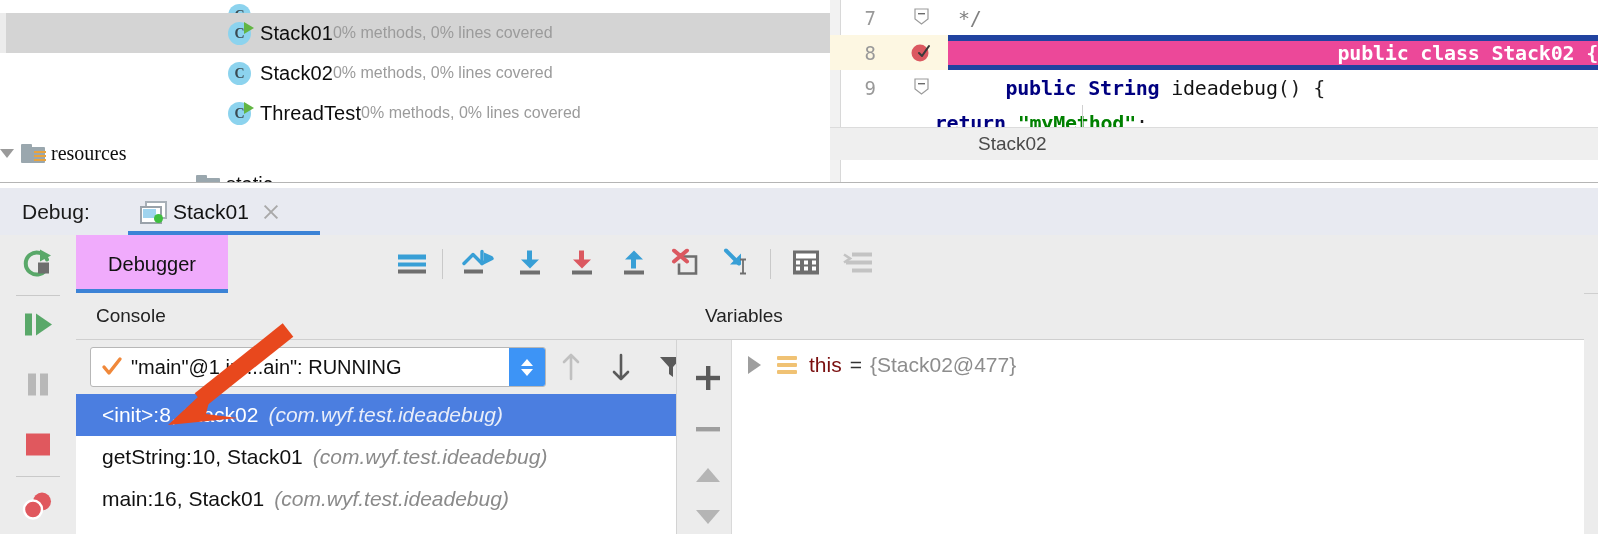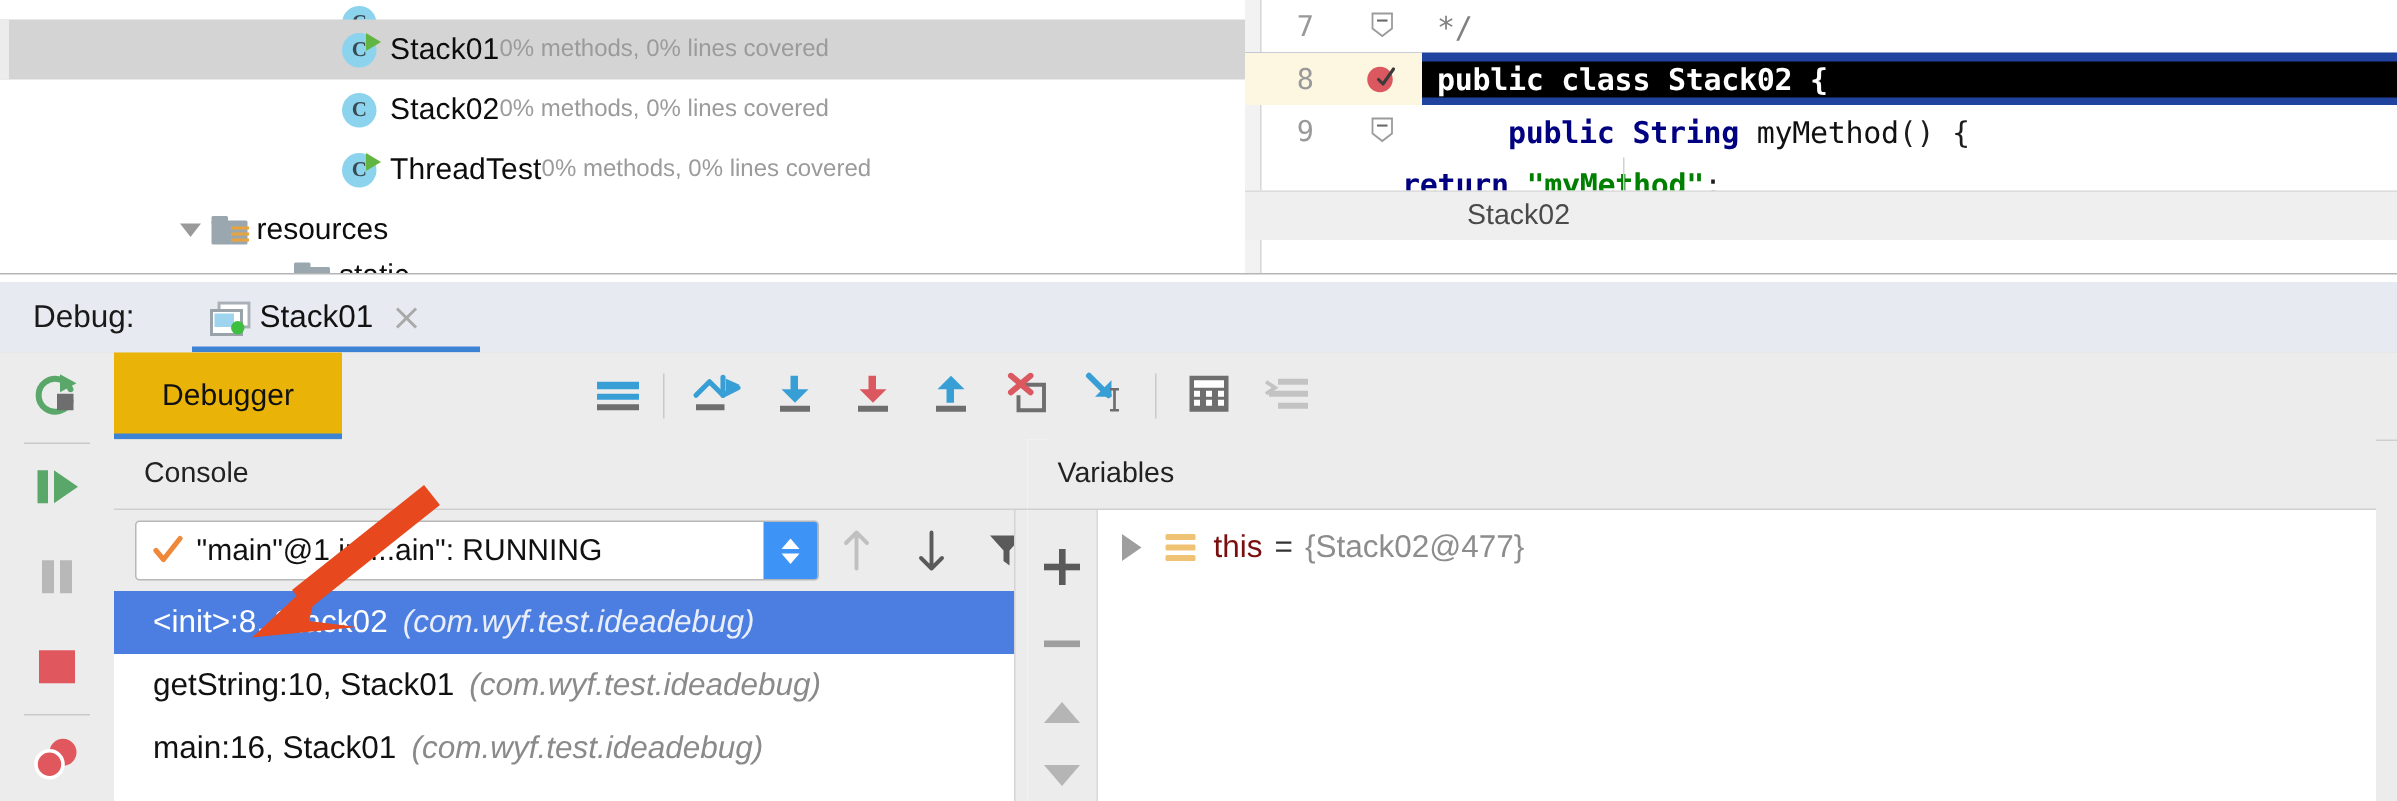--- a/index.html
+++ b/index.html
@@ -46,21 +46,21 @@
   .gut-num{width:44px;text-align:right;padding-right:8px;box-sizing:border-box;
     font-family:"DejaVu Sans Mono","Liberation Mono",monospace;font-size:19px;color:#999999;}
   .gut-cov{width:12px;height:35px;}
   .gut-cov.pink{background:#ffc9c9;}
   .gut-icons{width:52px;height:35px;position:relative;}
   .fold{position:absolute;left:18px;top:8px;width:15px;height:15px;}
   .fold svg{display:block;}
   .bp{position:absolute;left:14px;top:6px;width:22px;height:22px;}
   .code{font-family:"DejaVu Sans Mono","Liberation Mono",monospace;font-size:20px;
         white-space:pre;padding-left:10px;letter-spacing:-.2px;}
-  .ed-line.hl-exec .code{background:#000000;color:#ffffff;}
+  .ed-line.hl-exec .code{background:#ec4899;color:#ffffff;text-align:right;}
   .ed-line.hl-exec{background:#2143a0;}
   .ed-line.hl-exec .gutwrap{background:#fdf7e2;}
   .gutwrap{display:flex;align-items:center;height:35px;background:transparent;}
   .kw{color:#000080;font-weight:bold;}
   .kww{color:#ffffff;font-weight:bold;}
   .str{color:#008000;font-weight:bold;}
   .plain{color:#111;}
   .cmt{color:#808080;}
   .indent-guide{position:absolute;top:0;bottom:0;width:1px;background:#d0d0d0;}
   .breadcrumb{position:absolute;left:0;bottom:22px;width:768px;height:32px;background:#efefef;
@@ -93,21 +93,21 @@
         border-right:1px solid #c6c6c6;}
   .vbar .vb{position:relative;width:76px;height:60px;}
   .vbar .vsep{width:44px;height:1px;background:#c9c9c9;margin:0 auto;}
   .ic-center{position:absolute;left:50%;top:50%;transform:translate(-50%,-50%);}
 
   
   .tabs-row{position:absolute;left:76px;top:0;width:1522px;height:58px;background:#ececec;
             border-bottom:1px solid #cfcfcf;}
   .tab{position:absolute;top:0;height:58px;display:flex;align-items:center;padding:0 18px;box-sizing:border-box;}
   .tab .tab-txt{font-size:20px;color:#111;}
-  .tab.active{background:#eab308;}
+  .tab.active{background:#f0abfc;}
   .tab .ul{position:absolute;left:0;bottom:0;width:100%;height:4px;background:#3c83d6;}
   .con-ico{width:26px;height:24px;background:#5b5b5b;margin-right:10px;position:relative;border-radius:1px;}
   .con-ico::after{content:"";position:absolute;left:8px;top:5px;width:0;height:0;
      border-top:7px solid transparent;border-bottom:7px solid transparent;border-left:10px solid #fff;}
   .tbsep{position:absolute;top:14px;width:1px;height:30px;background:#c9c9c9;}
   .tbtn{position:absolute;top:0;width:52px;height:58px;}
 
   
   .panes{position:absolute;left:76px;top:58px;width:1522px;height:241px;}
   .pane-frames{position:absolute;left:0;top:0;width:622px;height:241px;background:#fff;border-right:1px solid #c6c6c6;}
@@ -197,21 +197,21 @@
       <div class="tree-row" style="padding-left:228px;">
         <div class="cls-ico">
           <div class="disc"></div>
             <div class="cch">C</div>
             <div class="runbadge"></div>
         </div>
         <span class="tree-name">ThreadTest</span>
         <span class="tree-cov">0% methods, 0% lines covered</span>
       </div>
 
-      <div class="tree-row" style="padding-left:120px;">
+      <div class="tree-row" style="font-family:Liberation Serif, serif;">
         <div class="arrow-tri"></div>
         <div class="folder-ico">
           <div class="ft"></div>
             <div class="fb"></div>
           <div class="lines">
               <i></i>
               <i></i>
               <i></i>
             </div>
         </div>
@@ -268,21 +268,21 @@
           <span class="gut-cov"></span>
           <span class="gut-icons">
             <span class="fold">
               <svg width="15" height="17" viewBox="0 0 15 17">
                   <path d="M1 1 H14 V11 L7.5 16 L1 11 Z" fill="#fff" stroke="#9b9b9b" stroke-width="1.2"></path>
                   <rect x="4" y="5" width="7" height="1.4" fill="#6b6b6b"></rect>
                 </svg>
             </span>
           </span>
         </div>
-        <span class="code">    <span class="kw">public</span> <span class="kw">String</span> <span class="plain">myMethod</span>() {</span>
+        <span class="code">    <span class="kw">public</span> <span class="kw">String</span> <span class="plain">ideadebug</span>() {</span>
       </div>
 
       <div class="ed-line">
         <span class="code">        <span class="kw">return</span> <span class="str">"myMethod"</span>;</span>
       </div>
 
       <div class="indent-guide" style="left:252px;top:105px;height:42px;"></div>
 
       <div class="breadcrumb">
         <span class="bc-txt">Stack02</span>

